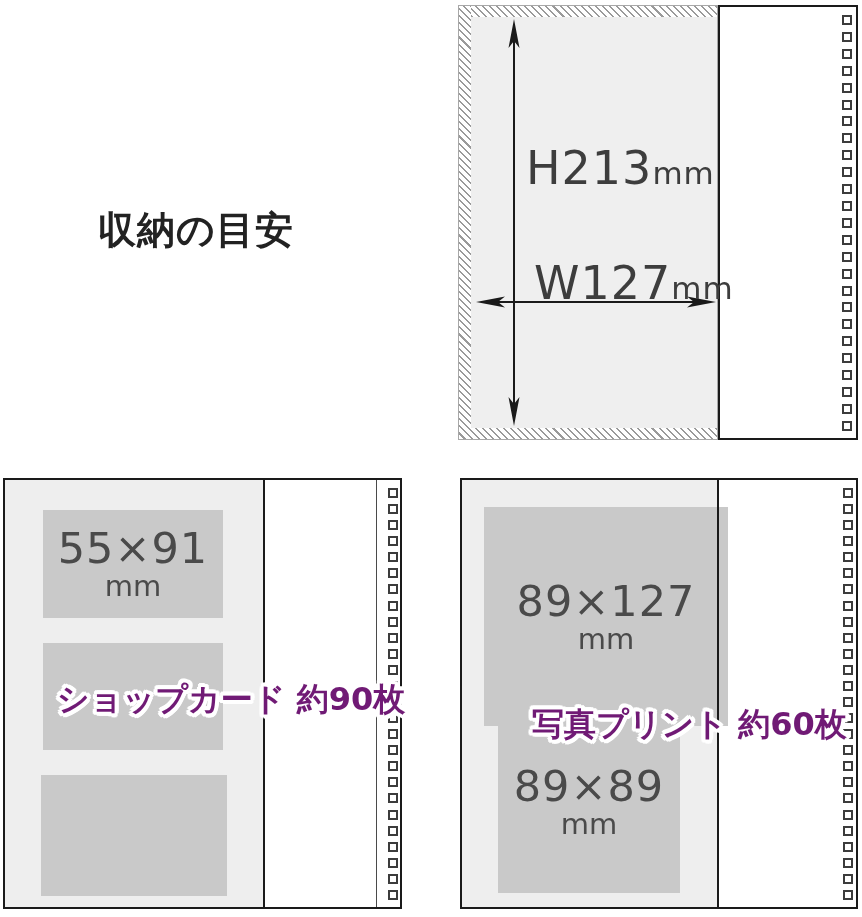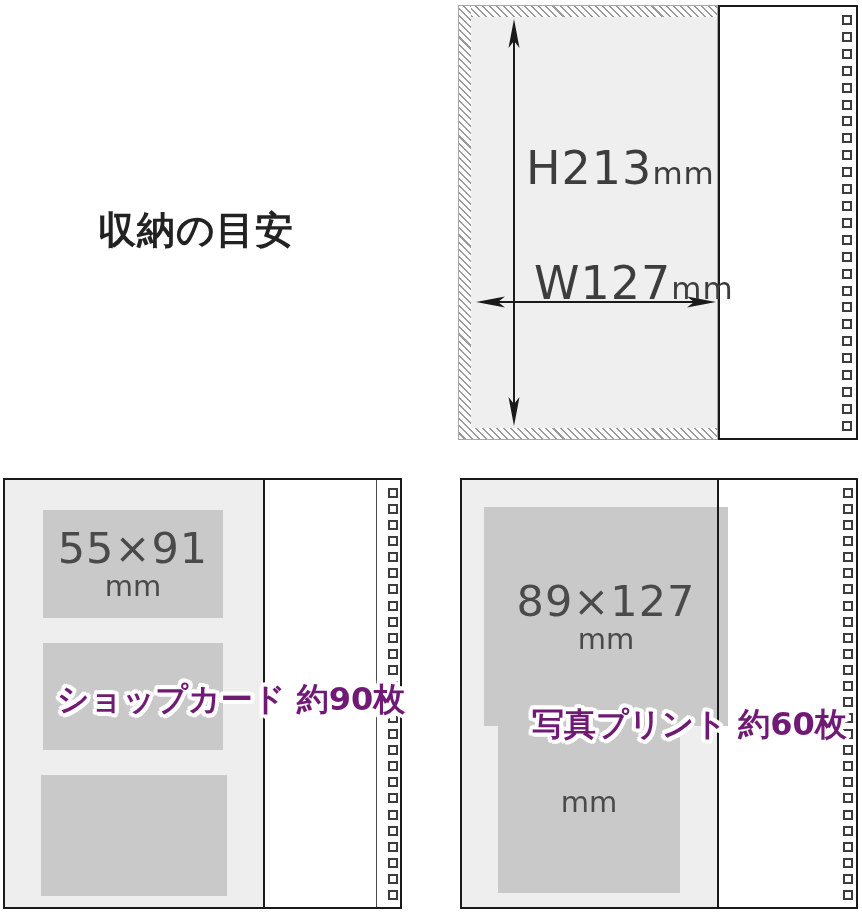--- a/index.html
+++ b/index.html
@@ -189,20 +189,21 @@
   </div>
 
   <div class="panel br-panel">
     <div class="graybed"></div>
 
     <div class="card c89127">
       <div class="dim-size">89×127</div>
       <div class="dim-unit">mm</div>
     </div>
     <div class="card c8989">
+      <div class="dim-size">89×89</div>
       <div class="dim-unit">mm</div>
     </div>
 
     <div class="divider"></div>
     <div class="holes">
         <div class="hole"></div>
         <div class="hole"></div>
         <div class="hole"></div>
         <div class="hole"></div>
         <div class="hole"></div>

